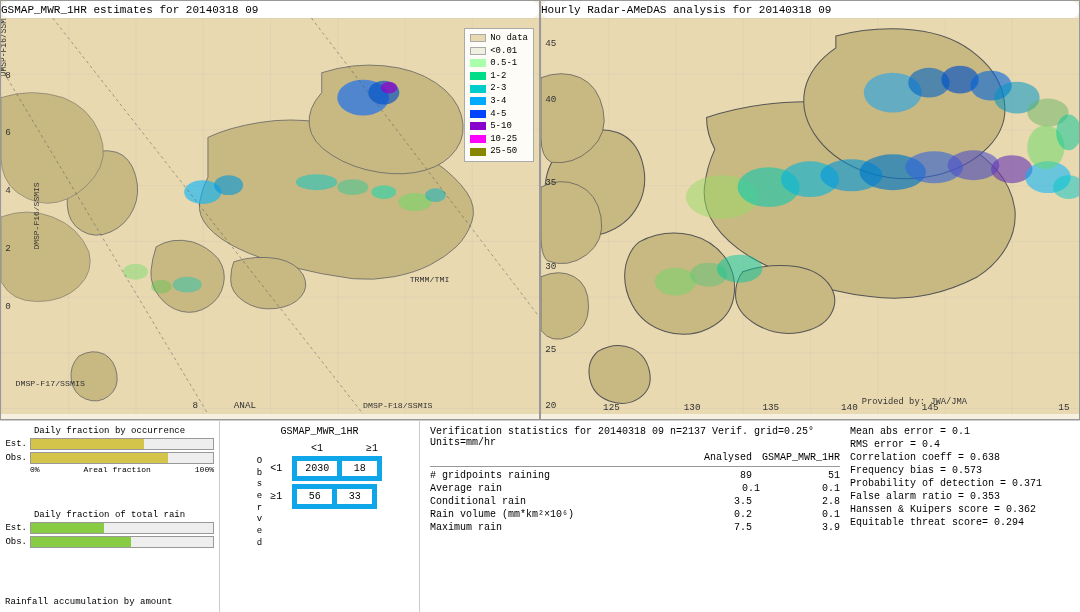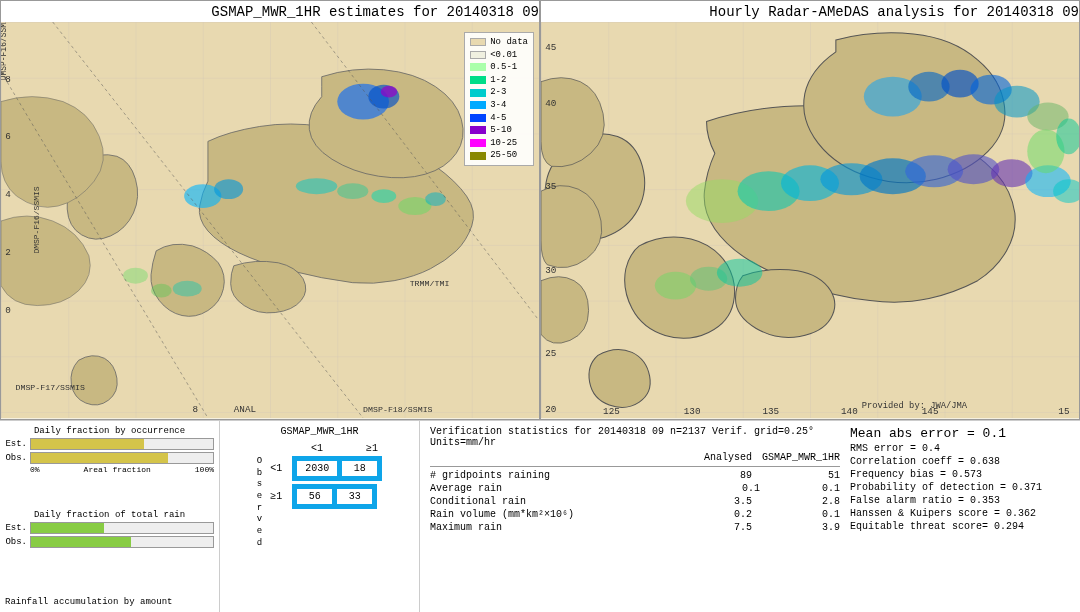--- a/index.html
+++ b/index.html
@@ -43,24 +43,25 @@
       background: #f5f0e0;
     }
 
     .map-panel-right {
       width: 540px;
       background: #f5f0e0;
       border-left: 1px solid #999;
     }
 
     .map-title {
-      text-align: right;
-      font-size: 14px;
+      text-align: left;
+      font-size: 11px;
       padding: 3px 0 2px;
       background: #fff;
+      border-radius: 8px;
     }
 
     .map-content {
       position: relative;
       width: 100%;
       height: calc(100% - 22px);
       overflow: hidden;
     }
 
     
@@ -527,21 +528,21 @@
             <div style="display: flex; gap: 8px; font-size: 10px; margin-bottom: 4px;">
       <span style="flex:1;">Maximum rain</span>
       <span style="width:50px;text-align:right;">7.5</span>
       <span style="width:80px;text-align:right;">3.9</span>
     </div>
           </div>
       </div>
 
       <div style="flex:0 0 220px;">
         <div id="stats-right-container">
-            <div style="font-size: 13px; margin-bottom: 2px;">Mean abs error = 0.1</div>
+            <div style="font-size: 10px; margin-bottom: 2px;">Mean abs error = 0.1</div>
             <div style="font-size: 10px; margin-bottom: 2px;">RMS error = 0.4</div>
             <div style="font-size: 10px; margin-bottom: 2px;">Correlation coeff = 0.638</div>
             <div style="font-size: 10px; margin-bottom: 2px;">Frequency bias = 0.573</div>
             <div style="font-size: 10px; margin-bottom: 2px;">Probability of detection = 0.371</div>
             <div style="font-size: 10px; margin-bottom: 2px;">False alarm ratio = 0.353</div>
             <div style="font-size: 10px; margin-bottom: 2px;">Hanssen &amp; Kuipers score = 0.362</div>
             <div style="font-size: 10px; margin-bottom: 2px;">Equitable threat score= 0.294</div>
           </div>
       </div>
 

